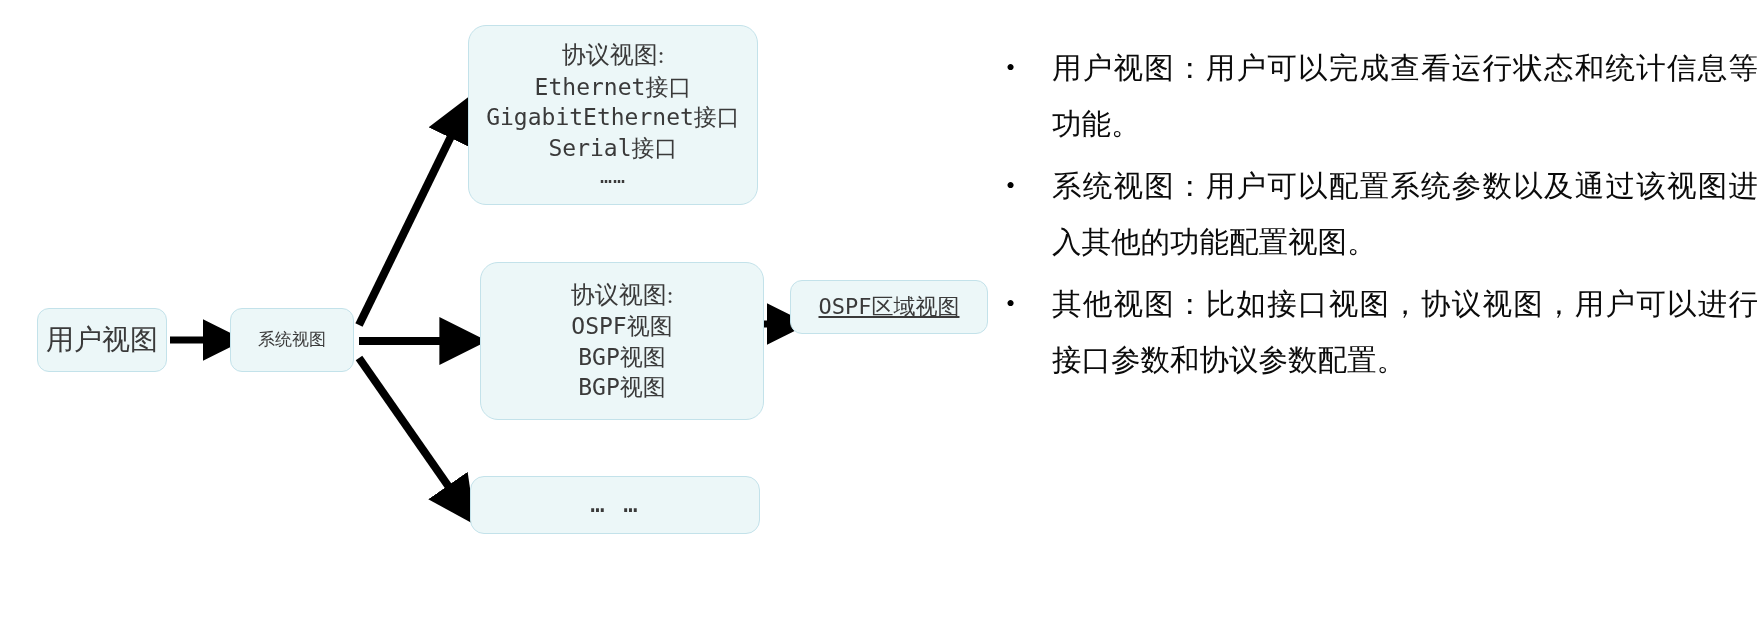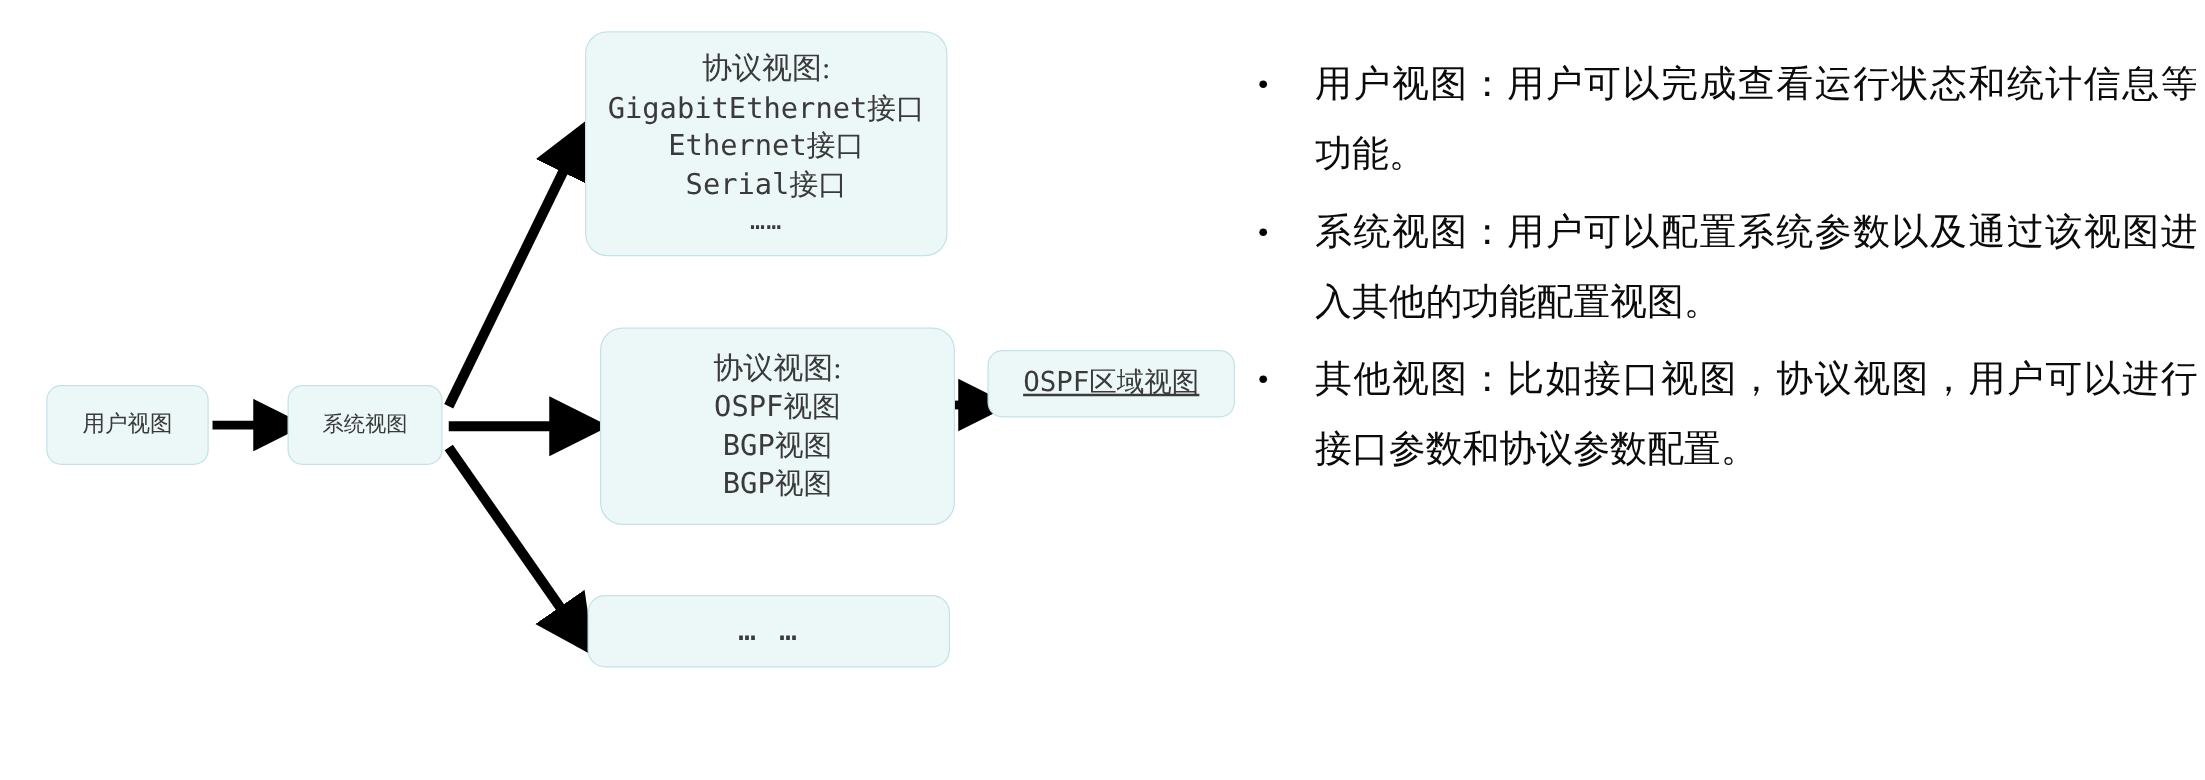--- a/index.html
+++ b/index.html
@@ -36,21 +36,21 @@
     text-align: center;
     line-height: 1.32;
   }
 
   
   .node-user {
     left: 37px;
     top: 308px;
     width: 130px;
     height: 64px;
-    font-size: 18px;
+    font-size: 28px;
     font-family: "Liberation Serif", serif;
     border-radius: 12px;
   }
   .node-system {
     left: 230px;
     top: 308px;
     width: 124px;
     height: 64px;
     font-size: 17px;
     font-family: "Liberation Serif", serif;
@@ -167,22 +167,22 @@
 <div class="node node-user">
   <span class="node-line line-cjk">用户视图</span>
 </div>
 
 <div class="node node-system">
   <span class="node-line line-cjk">系统视图</span>
 </div>
 
 <div class="node node-interface">
   <span class="node-line line-cjk">协议视图:</span>
+  <span class="node-line line-mono">Ethernet接口</span>
   <span class="node-line line-mono">GigabitEthernet接口</span>
-  <span class="node-line line-mono">Ethernet接口</span>
   <span class="node-line line-mono">Serial接口</span>
   <span class="node-line line-dots">……</span>
 </div>
 
 <div class="node node-protocol">
   <span class="node-line line-cjk">协议视图:</span>
   <span class="node-line line-mono">OSPF视图</span>
   <span class="node-line line-mono">BGP视图</span>
   <span class="node-line line-mono">BGP视图</span>
 </div>

